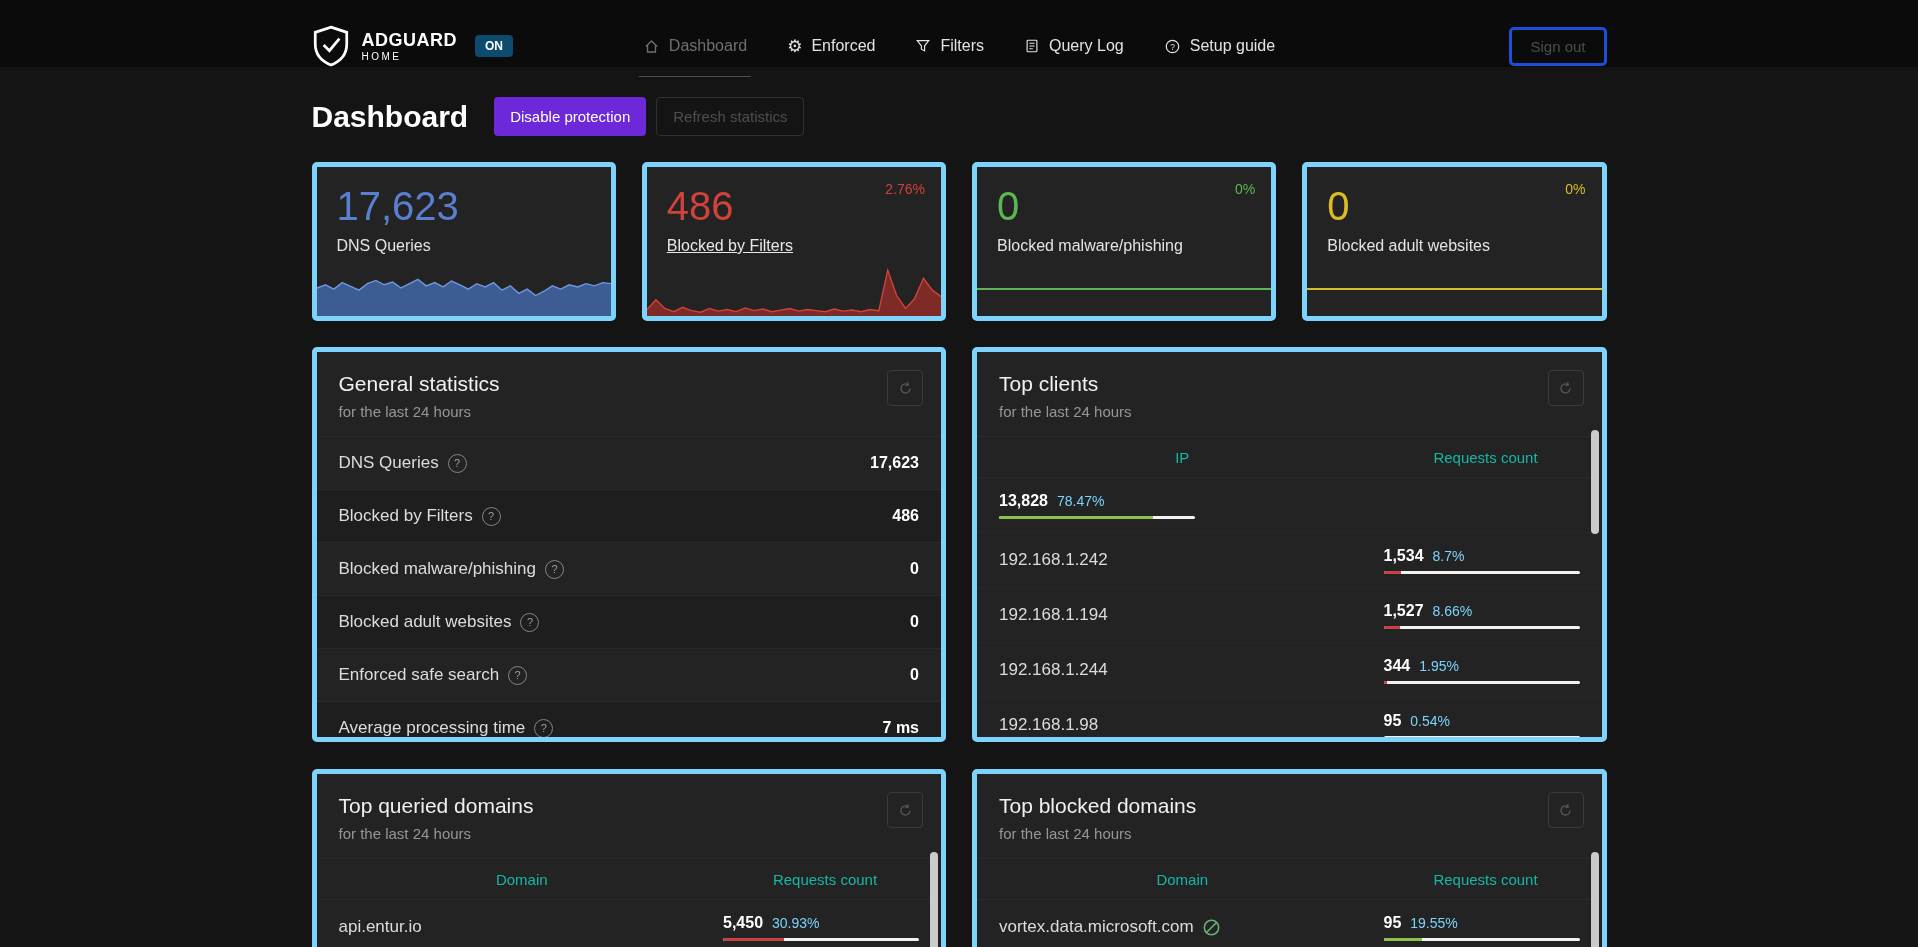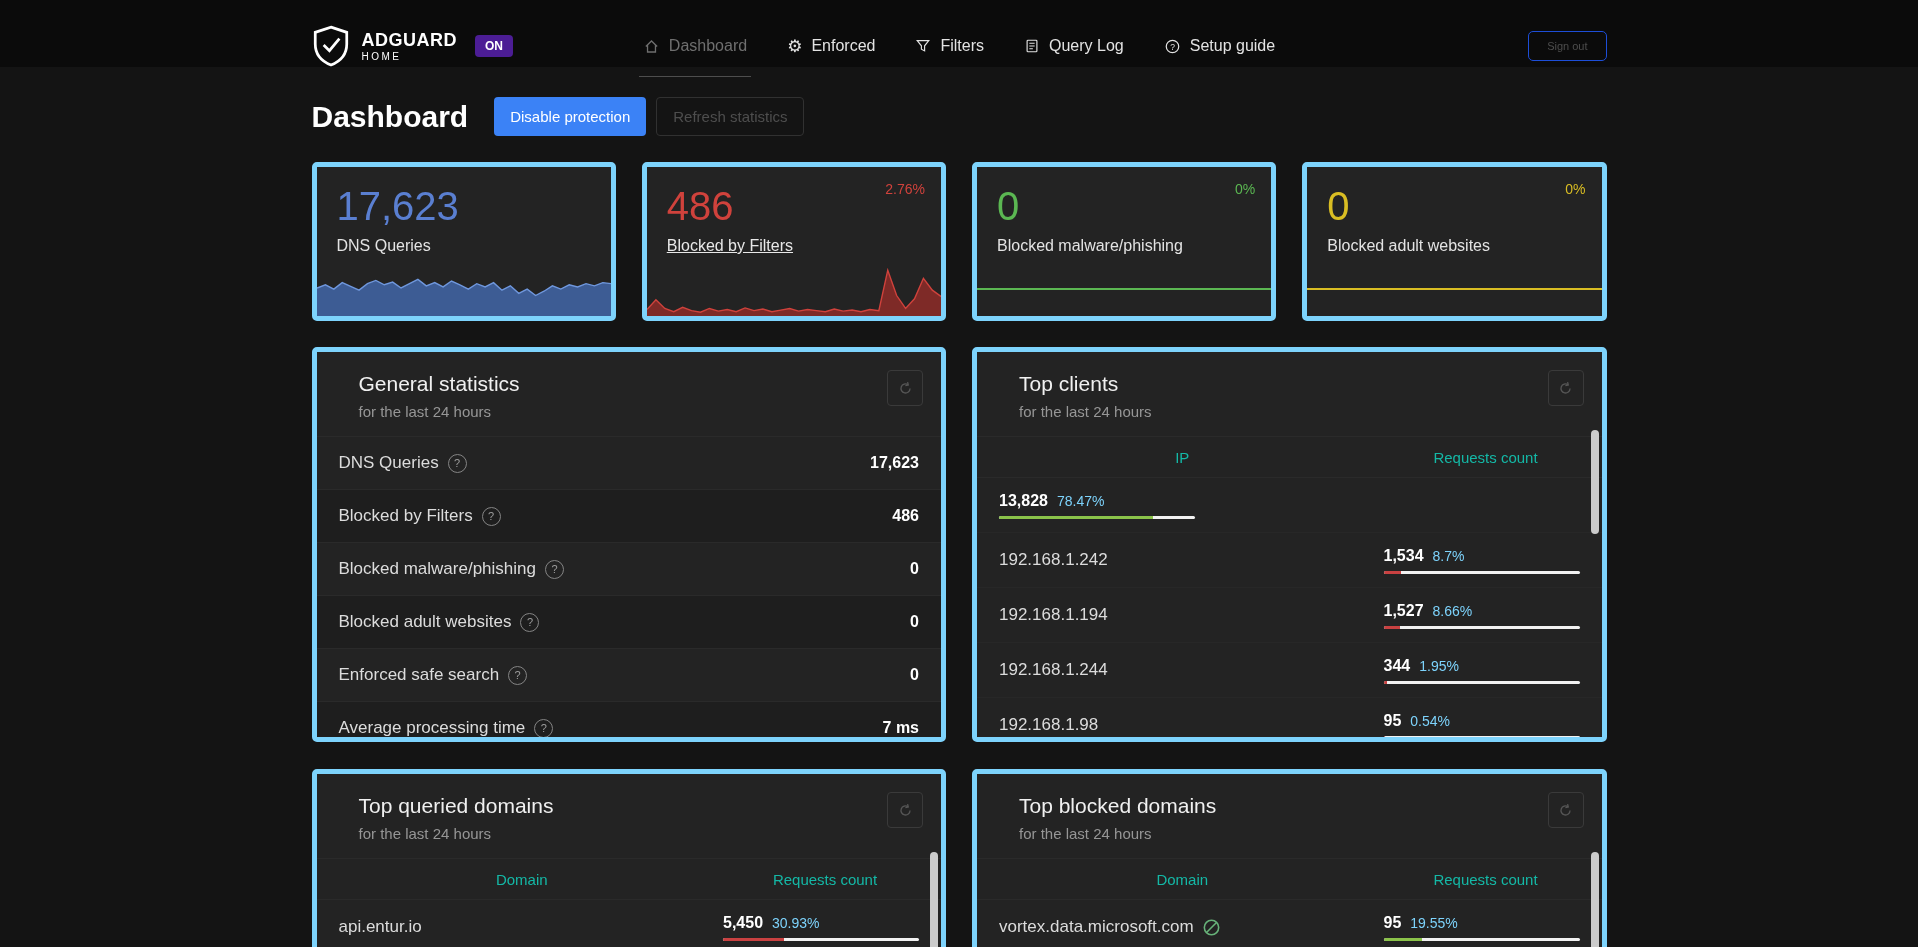--- a/index.html
+++ b/index.html
@@ -10,39 +10,39 @@
     font-size:16px;
   }
   
   .header { height:67px; background:#0b0b0b; display:flex; align-items:flex-end; }
   .header-inner { width:1295px; margin:0 auto; display:flex; align-items:center; }
   .brand-wrap { width:320px; display:flex; align-items:center; gap:12px; }
   .brand-logo { display:flex; align-items:center; }
   .brand-text { line-height:1; }
   .brand-name { font-size:18px; font-weight:bold; letter-spacing:.5px; color:#fff; display:block; }
   .brand-sub  { font-size:10px; letter-spacing:2.5px; color:#fff; display:block; margin-top:3px; }
-  .on-badge { background:#4c1d95; color:#fff; font-size:12px; font-weight:bold;
+  .on-badge { background:#0c4a6e; color:#fff; font-size:12px; font-weight:bold;
               padding:4px 10px; border-radius:4px; margin-left:6px; }
   .nav { flex:1; display:flex; justify-content:center; gap:40px; }
   .nav-item { display:flex; align-items:center; gap:9px; color:#e3e3e3; font-size:16px;
               cursor:pointer; position:relative; padding:6px 0; }
   .nav-item .nicon { display:flex; align-items:center; }
   .nav-item.active { color:#6f6f6f; }
   .nav-item.active::after { content:""; position:absolute; left:-4px; right:-4px; bottom:-14px;
               height:1px; background:#4e4e4e; }
   .signout-wrap { width:320px; display:flex; justify-content:flex-end; }
-  .signout-btn { background:transparent; border:1px solid #1d4ed8; color:#4d4d4d;
-              font-size:11px; padding:8px 18px; border-radius:5px; cursor:pointer;
+  .signout-btn { background:transparent; border:3px solid #1d4ed8; color:#4d4d4d;
+              font-size:15px; padding:8px 18px; border-radius:5px; cursor:pointer;
               font-family:inherit; }
   
   .container { width:1295px; margin:0 auto; }
   .page-head { display:flex; align-items:center; margin:30px 0 26px; }
   .page-title { font-size:30px; font-weight:600; color:#fff; }
   .page-head .btns { display:flex; gap:10px; margin-left:26px; }
-  .btn-primary { background:#3b82f6; color:#fff; border:none; border-radius:4px;
+  .btn-primary { background:#6d28d9; color:#fff; border:none; border-radius:4px;
               padding:10px 16px; font-size:15px; cursor:pointer; font-family:inherit; }
   .btn-ghost { background:transparent; color:#4e4e4e; border:1px solid #313131; border-radius:4px;
               padding:10px 16px; font-size:15px; cursor:pointer; font-family:inherit; }
   
   .card { background:#232323; border:5px solid #7dd3fc; border-radius:5px;
           position:relative; overflow:hidden; }
   .stat-grid { display:grid; grid-template-columns:repeat(4,1fr); gap:26px; }
   .stat-card { height:159px; }
   .stat-pad { padding:18px 20px 0; }
   .stat-value { font-size:40px; line-height:1.05; font-weight:400; }
@@ -56,21 +56,21 @@
   .spark { position:absolute; left:0; right:0; bottom:0; width:100%; height:58px; display:block; }
   .flat-line { position:absolute; left:0; right:0; bottom:26px; height:2px; }
   .fl-green { background:#5bb752; }
   .fl-yellow { background:#d9bd23; }
   
   .mid-grid, .bottom-grid { display:grid; grid-template-columns:1fr 1fr; gap:26px; }
   .mid-grid { margin-top:26px; }
   .bottom-grid { margin-top:27px; }
   .mid-grid .card { height:395px; }
   .bottom-grid .card { height:400px; }
-  .card-head { padding:20px 22px 16px; position:relative;margin-left:20px; }
+  .card-head { padding:20px 22px 16px; position:relative; }
   .card-title { font-size:21px; font-weight:400; color:#f0f0f0; }
   .card-sub { font-size:15px; color:#969696; margin-top:7px; }
   .refresh-btn { position:absolute; top:18px; right:18px; width:36px; height:36px;
               border:1px solid #3a3a3a; border-radius:4px; background:transparent; color:#565656;
               cursor:pointer; display:flex; align-items:center; justify-content:center; }
   
   .gs-row { display:flex; justify-content:space-between; align-items:center;
             height:53px; padding:0 22px; border-top:1px solid #2a2a2a; }
   .gs-row:nth-child(even) { background:#1e1e1e; }
   .gs-label { display:flex; align-items:center; font-size:17px; color:#dcdcdc; }

